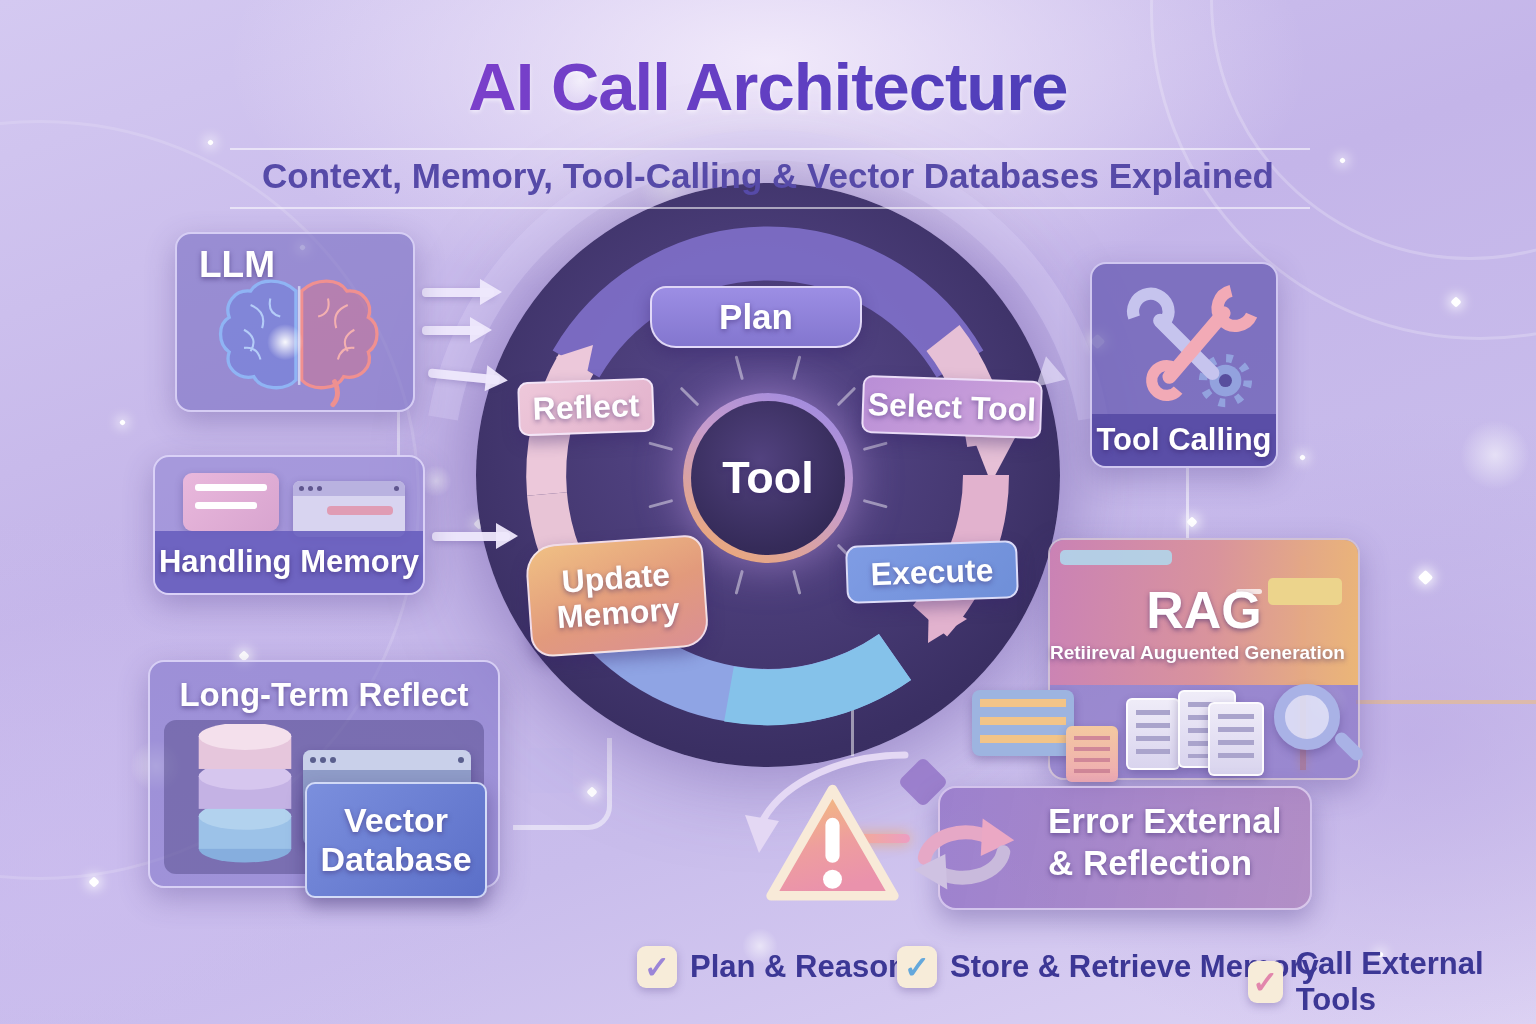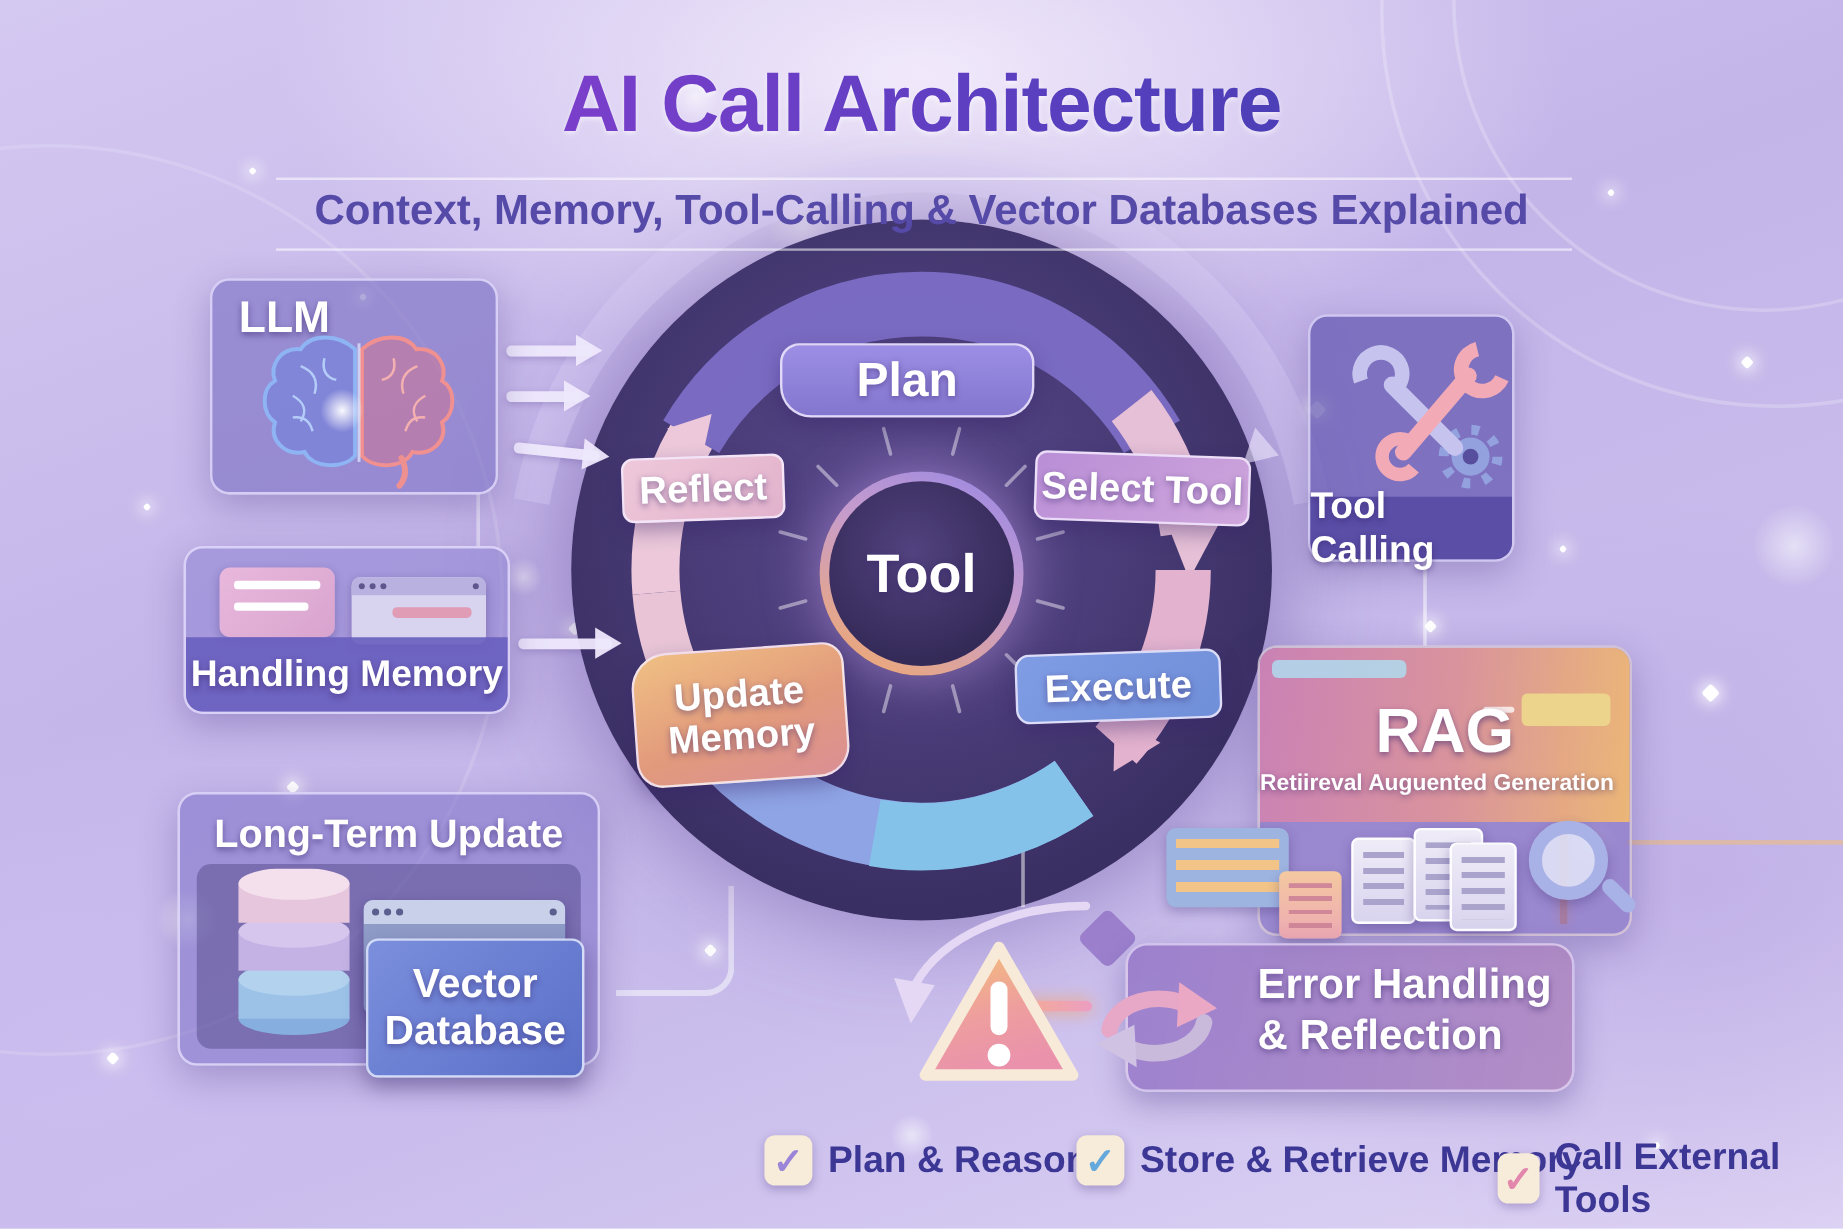--- a/index.html
+++ b/index.html
@@ -35,21 +35,21 @@
     box-shadow:0 0 90px rgba(90,65,150,.55)}
   .cycle-svg{left:388px;top:95px;z-index:3}
   .goal{left:683px;top:393px;width:170px;height:170px;border-radius:50%;padding:8px;z-index:5;
     background:linear-gradient(210deg,#9f8ae0 8%,#c79ccc 45%,#eaa87e 88%);
     box-shadow:0 0 45px rgba(200,160,235,.55)}
   .goal .inner{width:100%;height:100%;border-radius:50%;display:flex;align-items:center;justify-content:center;
     background:radial-gradient(circle at 45% 38%,#52427f 0%,#352b59 70%,#2e2450 100%);
     font-size:45px}
   .step{display:flex;align-items:center;justify-content:center;text-align:center;z-index:6;
     border:2px solid rgba(245,238,255,.8);box-shadow:0 7px 16px rgba(55,35,105,.4)}
-  .step-plan{left:650px;top:286px;width:212px;height:62px;border-radius:16px 16px 26px 26px;font-size:40px;
+  .step-plan{left:650px;top:286px;width:212px;height:62px;border-radius:16px 16px 26px 26px;font-size:35px;
     background:linear-gradient(180deg,#9c8ee4 0%,#8376cf 100%)}
   .step-select{left:862px;top:378px;width:180px;height:58px;border-radius:10px;font-size:32px;transform:rotate(2deg);
     background:linear-gradient(135deg,#b98ed6 0%,#cfa6dc 100%)}
   .step-execute{left:846px;top:543px;width:172px;height:58px;border-radius:12px;font-size:32px;transform:rotate(-2deg);
     background:linear-gradient(135deg,#7f9ce4 0%,#6f8fd8 100%)}
   .step-update{left:528px;top:540px;width:178px;height:112px;font-size:32px;line-height:1.1;transform:rotate(-4deg);
     border-radius:30px 18px 26px 22px;background:linear-gradient(160deg,#f0c084 0%,#e29a7c 55%,#da8f94 100%)}
   .step-reflect{left:518px;top:380px;width:136px;height:54px;border-radius:10px;font-size:32px;transform:rotate(-2deg);
     background:linear-gradient(135deg,#eec8da 0%,#e2b2cc 100%)}
   
@@ -72,21 +72,21 @@
   .ltm-label{left:0;right:0;top:14px;text-align:center;font-size:33px}
   .ltm-inner{position:absolute;left:14px;top:58px;right:14px;bottom:12px;border-radius:12px;background:rgba(55,45,105,.35)}
   .vdb-window{left:303px;top:750px;width:168px;height:96px;border-radius:8px;background:#8f9cc8;overflow:hidden;z-index:5;
     box-shadow:0 4px 10px rgba(50,35,100,.35)}
   .vdb-window .bar{height:20px;background:#c9d0ea;display:flex;align-items:center;gap:4px;padding:0 7px}
   .vdb-window .dot{width:6px;height:6px;border-radius:50%;background:#5a5f8e}
   .vdb-box{left:305px;top:782px;width:182px;height:116px;border-radius:10px;z-index:5;display:flex;align-items:center;justify-content:center;
     text-align:center;font-size:34px;line-height:1.15;border:2px solid rgba(235,240,255,.8);
     background:linear-gradient(135deg,#7b8fdd 0%,#5b6fc8 100%);box-shadow:0 8px 18px rgba(50,35,100,.4)}
   
-  .tool-box{left:1090px;top:262px;width:172px;height:206px;background:rgba(98,86,176,.72)}
+  .tool-box{left:1090px;top:262px;width:188px;height:206px;background:rgba(98,86,176,.72)}
   .tool-bar{position:absolute;left:0;right:0;bottom:0;height:52px;border-radius:0 0 14px 14px;
     background:rgba(84,72,162,.85);display:flex;align-items:center;justify-content:center;font-size:31px}
   
   .rag-box{left:1048px;top:538px;width:312px;height:242px;border:2px solid rgba(255,240,220,.55);
     background:rgba(125,105,190,.6)}
   .rag-header{position:absolute;left:0;top:0;right:0;height:145px;border-radius:14px 14px 0 0;
     background:linear-gradient(95deg,rgba(205,130,180,.95) 0%,rgba(222,148,152,.92) 52%,rgba(242,186,112,.92) 100%)}
   .rag-title{left:0;right:0;top:40px;text-align:center;font-size:52px}
   .rag-sub{left:0;right:0;top:102px;font-size:19px}
   .rag-bluebar{left:10px;top:10px;width:112px;height:15px;border-radius:5px;background:rgba(175,218,238,.85)}
@@ -255,21 +255,21 @@
           <span class="dot"></span>
           <span class="dot" style="margin-left:auto"></span>
         </div>
       <div class="pink"></div>
     </div>
     <div class="sess-bar plabel">Handling Memory</div>
   </div>
   <div class="abs h-arrow" style="left:432px;top:532px;width:78px"></div>
 
   <div class="abs panel ltm-box">
-    <div class="abs plabel ltm-label">Long-Term Update</div>
+    <div class="abs plabel ltm-label">Long-Term Reflect</div>
     <div class="ltm-inner"></div>
     <svg class="abs" style="left:36px;top:62px" width="118" height="148" viewBox="0 0 130 160">
       <ellipse cx="65" cy="136" rx="51" ry="15" fill="#86aede"></ellipse>
       <rect x="14" y="100" width="102" height="36" fill="#9cc2e8"></rect>
       <ellipse cx="65" cy="100" rx="51" ry="15" fill="#b2d2ee"></ellipse>
       <rect x="14" y="56" width="102" height="36" fill="#c4b2e4"></rect>
       <ellipse cx="65" cy="56" rx="51" ry="15" fill="#d6c6ee"></ellipse>
       <rect x="14" y="12" width="102" height="36" fill="#e6c6dc"></rect>
       <ellipse cx="65" cy="12" rx="51" ry="15" fill="#f4e0ec"></ellipse>
     </svg>
@@ -347,21 +347,21 @@
     <rect x="54" y="32" width="12" height="38" rx="6" fill="#fff"></rect>
     <circle cx="60" cy="84" r="8" fill="#fff"></circle>
   </svg>
   <svg class="abs" style="left:900px;top:810px;z-index:6" width="128" height="90" viewBox="0 0 130 90">
     <path d="M25,48 A42,30 0 0 1 92,28" fill="none" stroke="#e6a8c6" stroke-width="14" stroke-linecap="round"></path>
     <polygon points="84,8 116,30 82,46" fill="#eba8c4"></polygon>
     <path d="M105,42 A42,30 0 0 1 38,62" fill="none" stroke="#c9badc" stroke-width="14" stroke-linecap="round"></path>
     <polygon points="46,44 14,60 48,80" fill="#cfc2e2"></polygon>
   </svg>
   <div class="abs err-text plabel">
-    <div>Error Handling</div>
+    <div>Error External</div>
     <div>&amp; Reflection</div>
   </div>
 
   <div class="legend-item" style="left:637px">
     <div class="lcheck c0">✓</div>
     <div class="llabel">Plan &amp; Reason</div>
   </div>
   <div class="legend-item" style="left:897px">
     <div class="lcheck c1">✓</div>
     <div class="llabel">Store &amp; Retrieve Memory</div>

